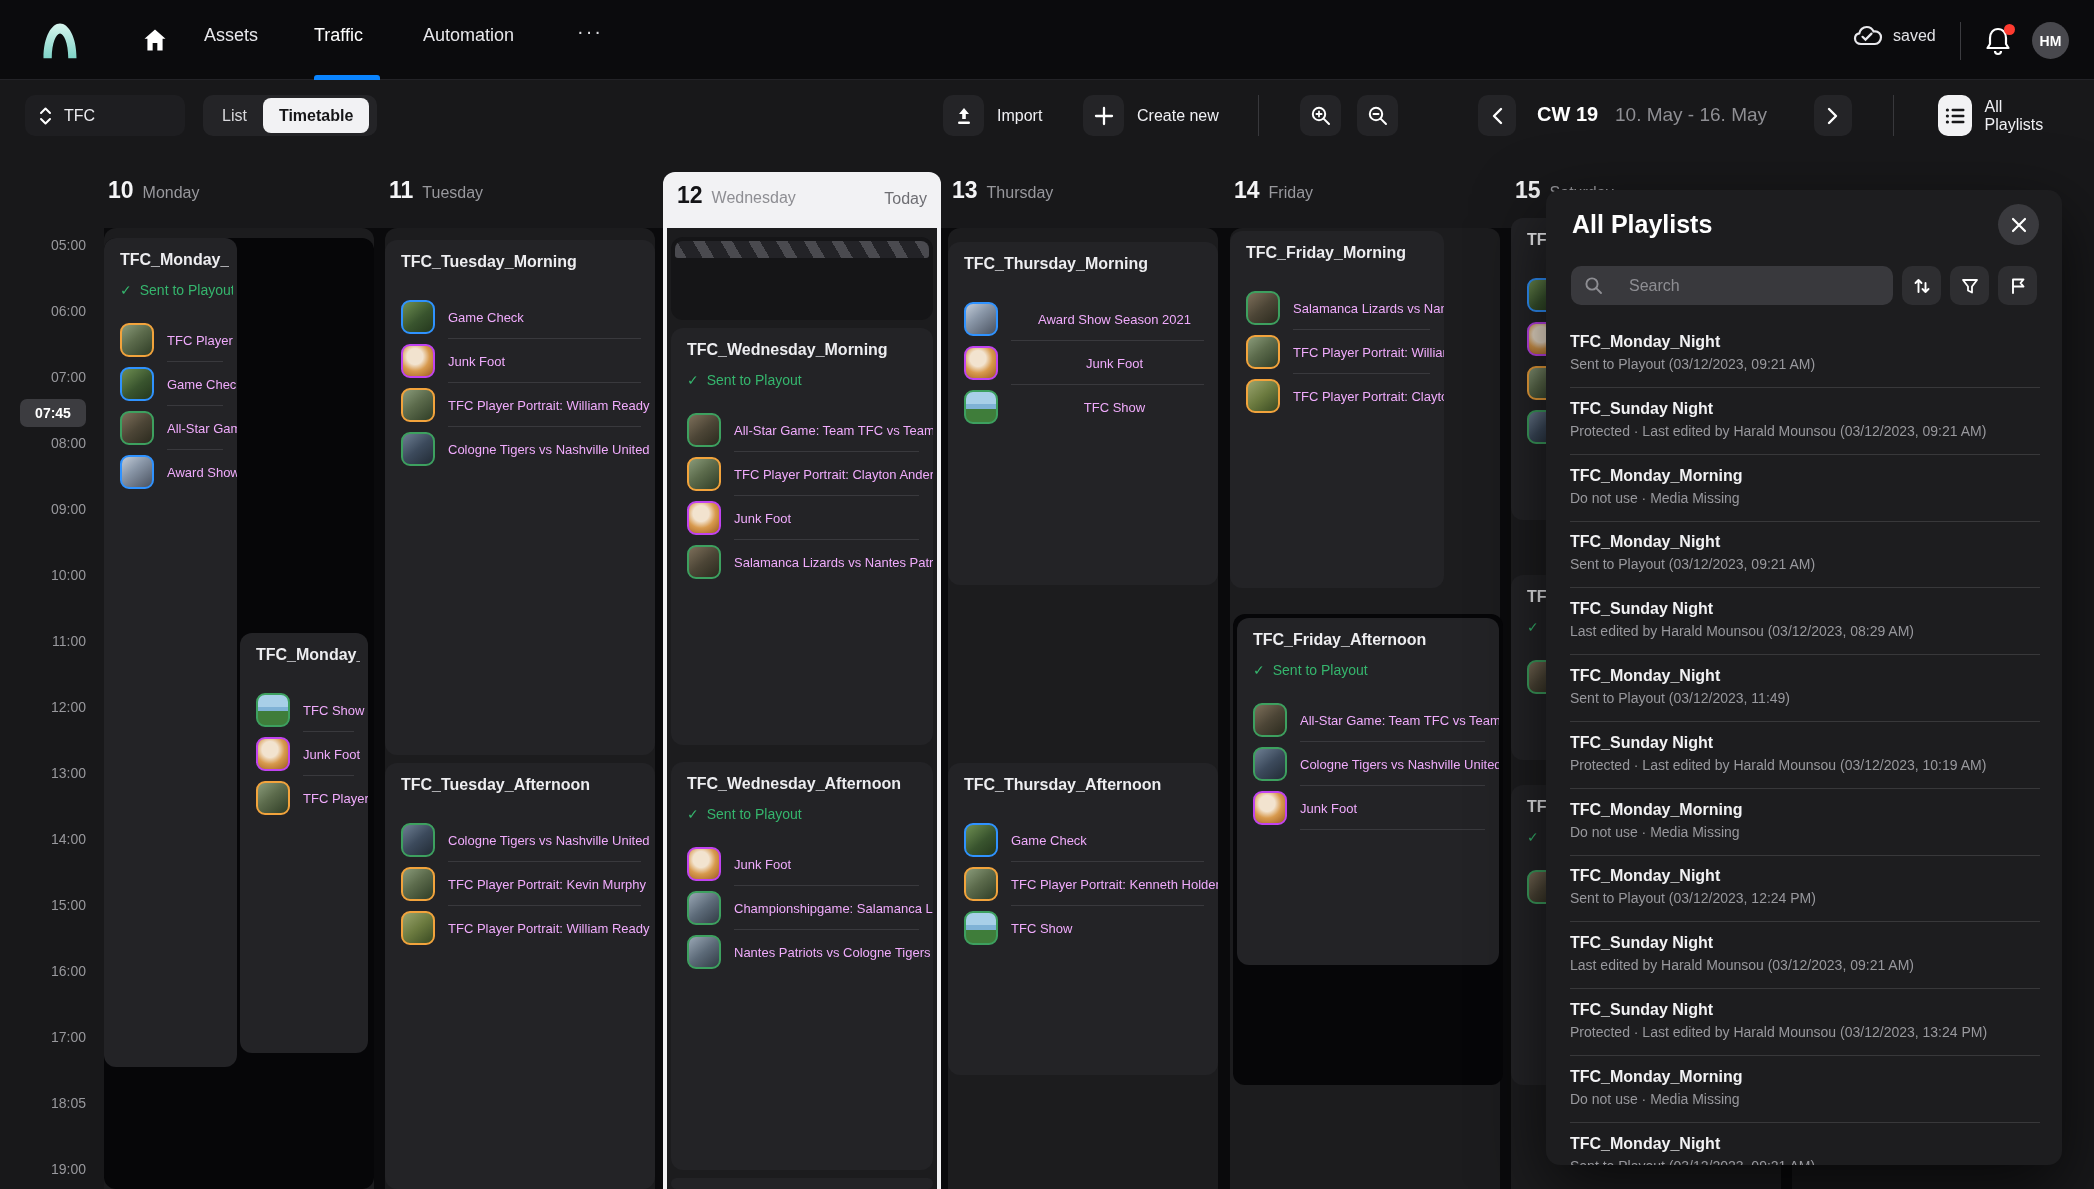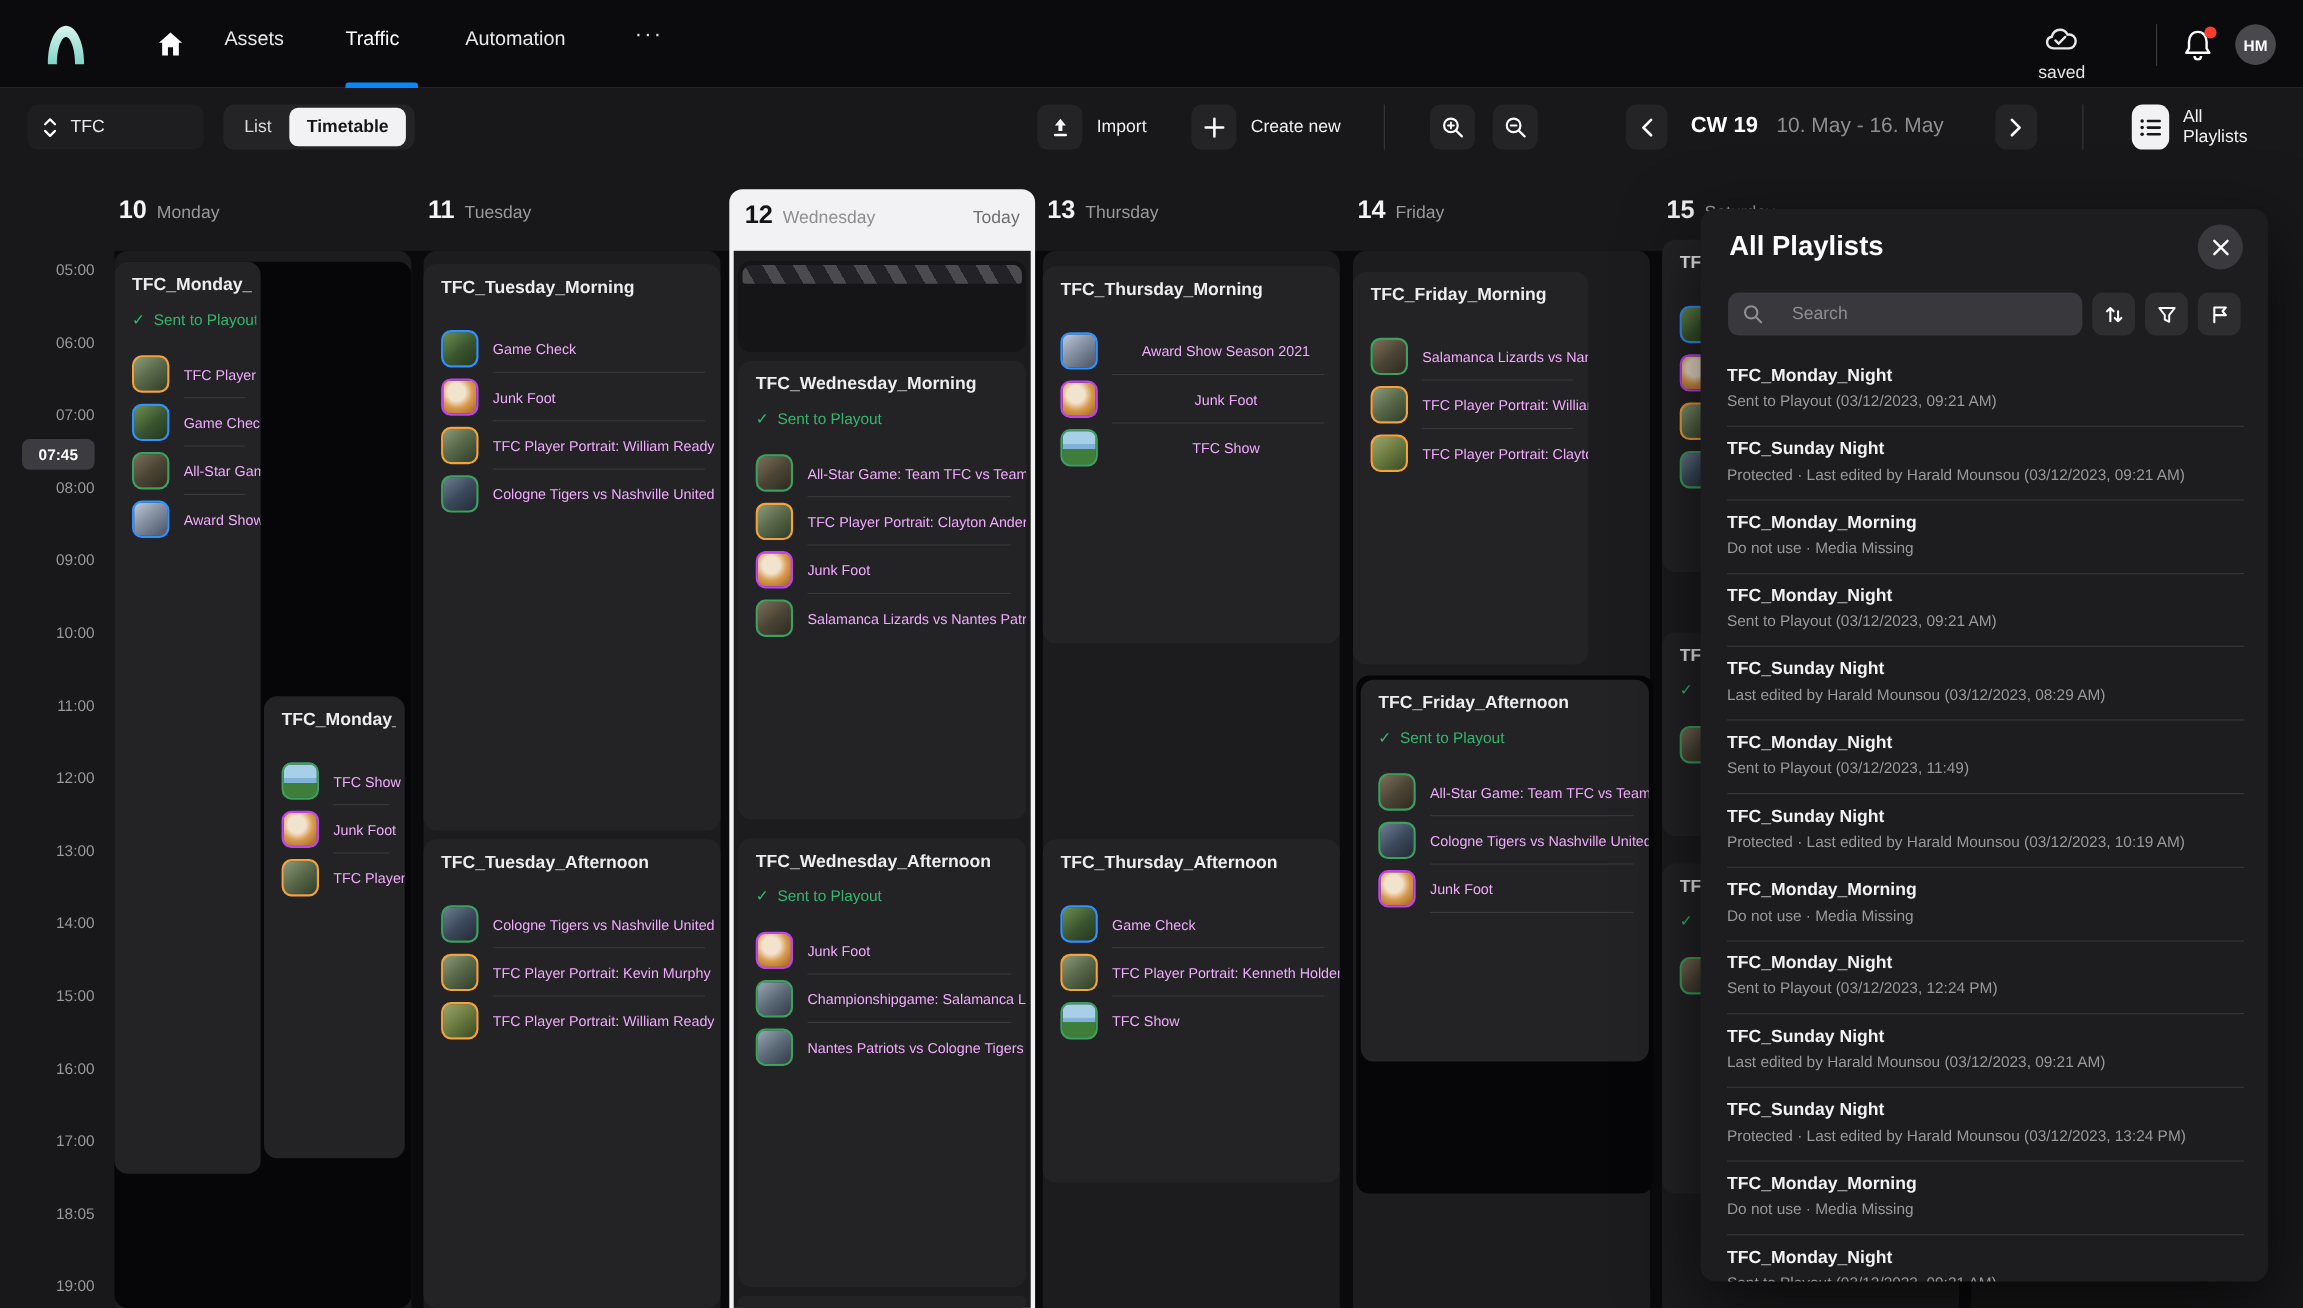--- a/index.html
+++ b/index.html
@@ -10,21 +10,21 @@
   .nav { position:absolute; left:0; top:0; width:2094px; height:80px; background:#0b0b0d;
          border-bottom:1px solid #232327; z-index:30; }
   .logo { position:absolute; left:38px; top:18px; width:44px; height:44px; }
   .nav-home { position:absolute; left:140px; top:26px; width:30px; height:28px; cursor:pointer; }
   .nav-item { position:absolute; top:25px; font-size:18px; color:#e8e8ec; cursor:pointer; }
   .nav-item.active { color:#ffffff; }
   .nav-assets { left:204px; } .nav-traffic { left:314px; } .nav-automation { left:423px; }
   .nav-more { left:577px; top:20px; font-size:20px; letter-spacing:2px; color:#dcdce0; }
   .nav-underline { position:absolute; left:314px; top:75px; width:66px; height:5px;
                    border-radius:3px 3px 0 0; background:#0a84ff; }
-  .saved-wrap { position:absolute; left:1853px; top:24px; display:flex; align-items:center; gap:10px;flex-direction:column; }
+  .saved-wrap { position:absolute; left:1853px; top:24px; display:flex; align-items:center; gap:10px; }
   .saved-text { font-size:16px; color:#e2e2e6; }
   .nav-divider { position:absolute; left:1960px; top:22px; width:1px; height:38px; background:#3c3c40; }
   .bell-wrap { position:absolute; left:1984px; top:26px; width:30px; height:30px; cursor:pointer; }
   .bell-dot { position:absolute; right:-1px; top:-2px; width:11px; height:11px; border-radius:50%;
               background:#ff3b30; }
   .avatar { position:absolute; left:2032px; top:22px; width:37px; height:37px; border-radius:50%;
             background:#48484d; color:#fff; font-size:14px; font-weight:bold; display:flex;
             align-items:center; justify-content:center; cursor:pointer; }
 
   
@@ -456,21 +456,21 @@
             <span class="thumb b-green t-landscape"></span>
             <span class="item-label">TFC Show</span>
           </div>
         </div>
       </div>
       <div class="col-bg" style="left: 1230px;"></div>
       <div class="day-header" style="left: 1230px;">
         <span class="day-num">14</span>
         <span class="day-name">Friday</span>
       </div>
-      <div class="card" style="left: 1230px; top: 78px; width: 214px; height: 357px;">
+      <div class="card" style="left: 1230px; top: 62px; width: 214px; height: 357px;">
         <div class="card-title">TFC_Friday_Morning</div>
         <div class="items" style="top: 55px;">
           <div class="item">
             <span class="thumb b-green t-match"></span>
             <span class="item-label">Salamanca Lizards vs Nantes Patriots</span>
             <span class="item-divider"></span>
           </div>
           <div class="item">
             <span class="thumb b-orange t-portrait"></span>
             <span class="item-label">TFC Player Portrait: William Ready</span>

